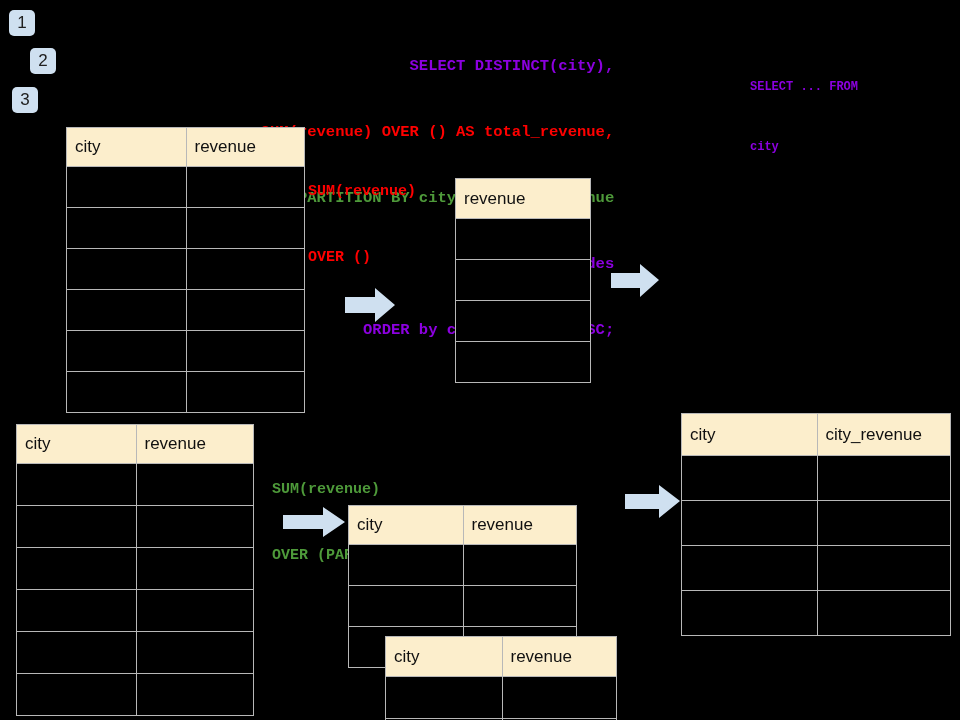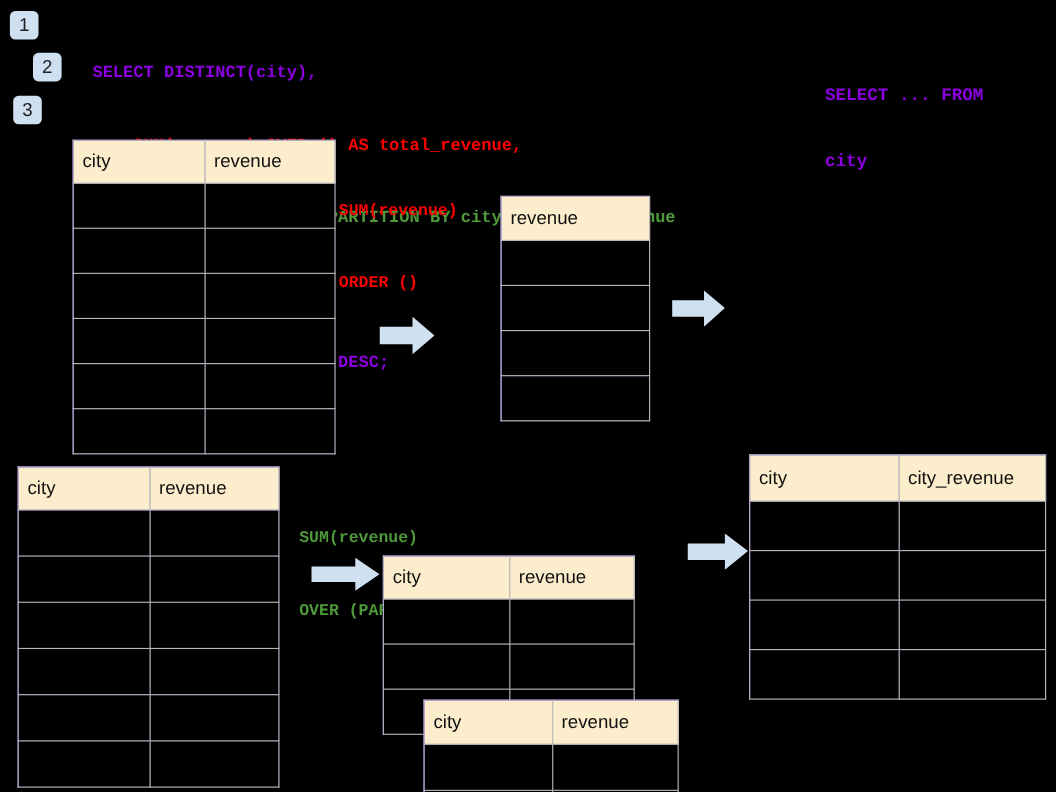--- a/index.html
+++ b/index.html
@@ -47,21 +47,21 @@
     position: absolute;
     font-family: "Liberation Mono", monospace;
     font-size: 15px;
     font-weight: bold;
     line-height: 22px;
     white-space: pre;
   }
   .annot-small {
     position: absolute;
     font-family: "Liberation Mono", monospace;
-    font-size: 16px;
+    font-size: 12px;
     font-weight: bold;
     line-height: 20px;
     white-space: pre;
   }
 
   
   .tbl {
     position: absolute;
     border-collapse: collapse;
     table-layout: fixed;
@@ -93,36 +93,36 @@
 </style>
 </head>
 <body>
 
 <div id="canvas">
 
   <div class="badge" style="left:9px;  top:10px;">1</div>
   <div class="badge" style="left:30px; top:48px;">2</div>
   <div class="badge" style="left:12px; top:87px;">3</div>
 
-  <div class="sql" style="left:84px; top:11px;">
+  <div class="sql" style="left:84px; top:11px;text-align:right;">
     <div class="sql-line" style="color:#8c00e0;">SELECT DISTINCT(city),</div>
     <div class="sql-line" style="color:#ff0000;">    SUM(revenue) OVER () AS total_revenue,</div>
     <div class="sql-line" style="color:#4e9a3a;">    SUM(revenue) OVER (PARTITION BY city) as city_revenue</div>
     <div class="sql-line" style="color:#8c00e0;">  FROM rides</div>
     <div class="sql-line" style="color:#8c00e0;">  ORDER by city_revenue DESC;</div>
   </div>
 
   <div class="annot-small" style="left:750px; top:37px; color:#8c00e0;">
     <div>SELECT ... FROM</div>
     <div>city</div>
   </div>
 
   <div class="annot" style="left:308px; top:137px; color:#ff0000;">
     <div>SUM(revenue)</div>
-    <div>ORDER ()</div>
+    <div>OVER ()</div>
   </div>
 
   <div class="annot" style="left:272px; top:435px; color:#4e9a3a;">
     <div>SUM(revenue)</div>
     <div>OVER (PARTITION</div>
   </div>
 
   <table class="tbl" style="left:66px; top:127px; width:239px;">
     <colgroup>
         <col style="width:119px">

